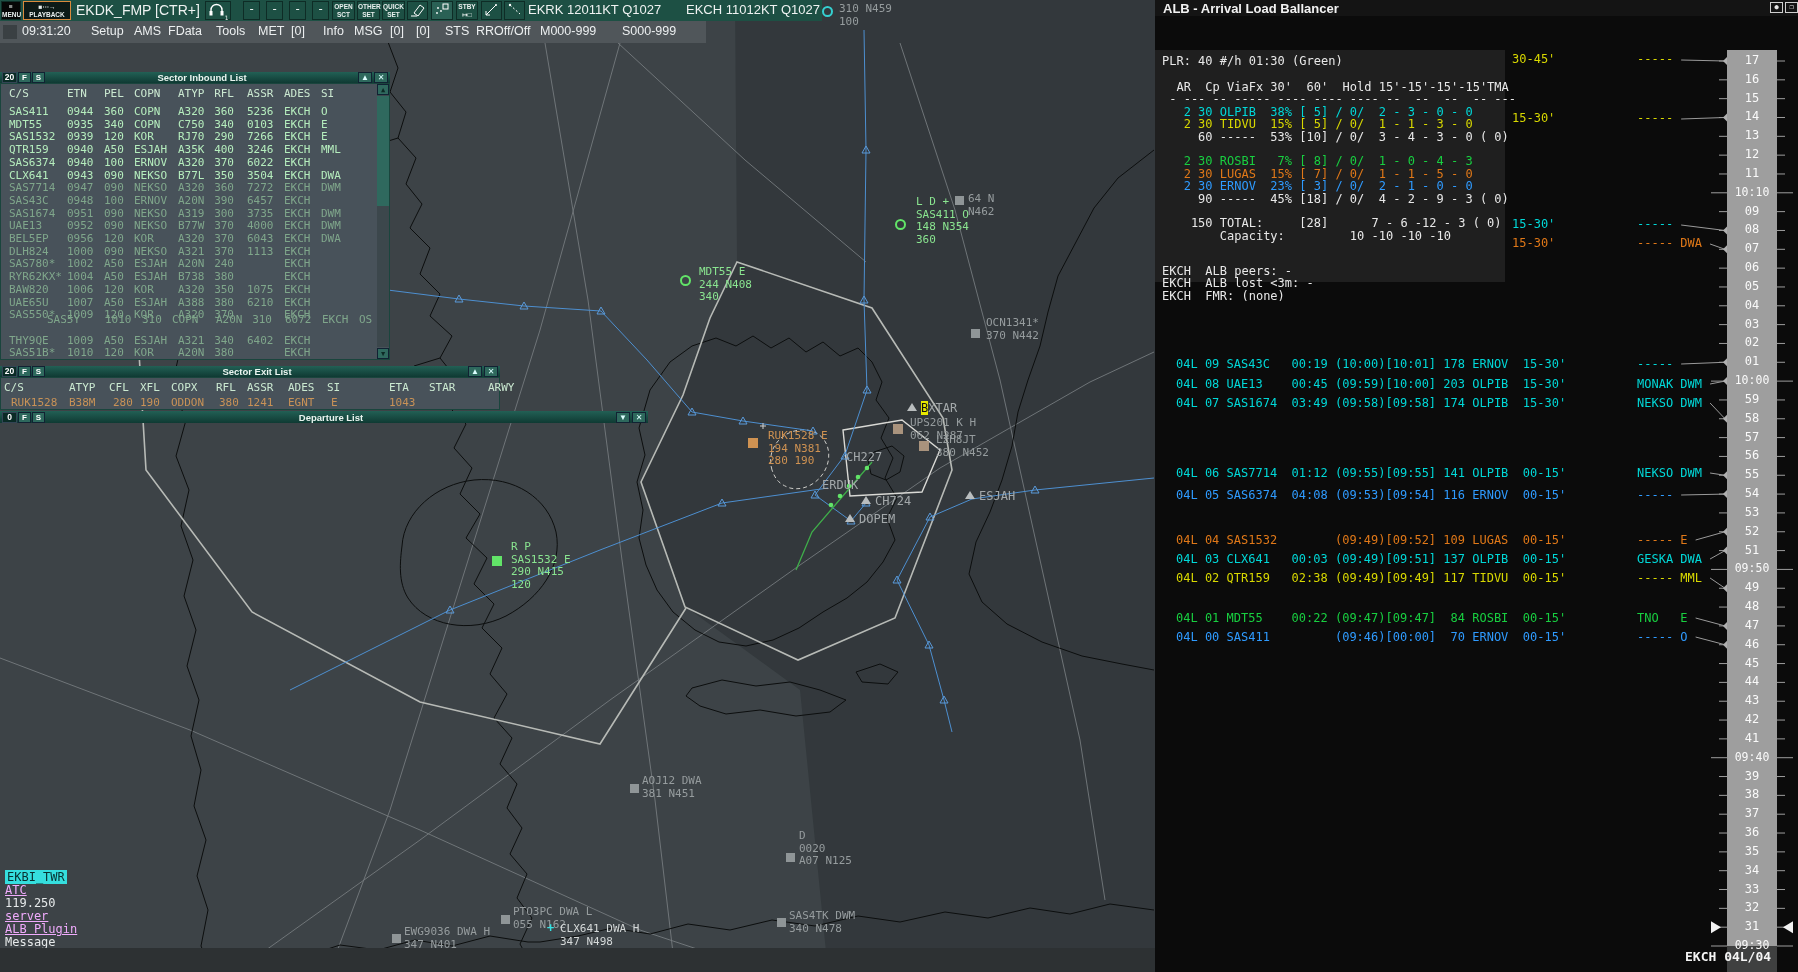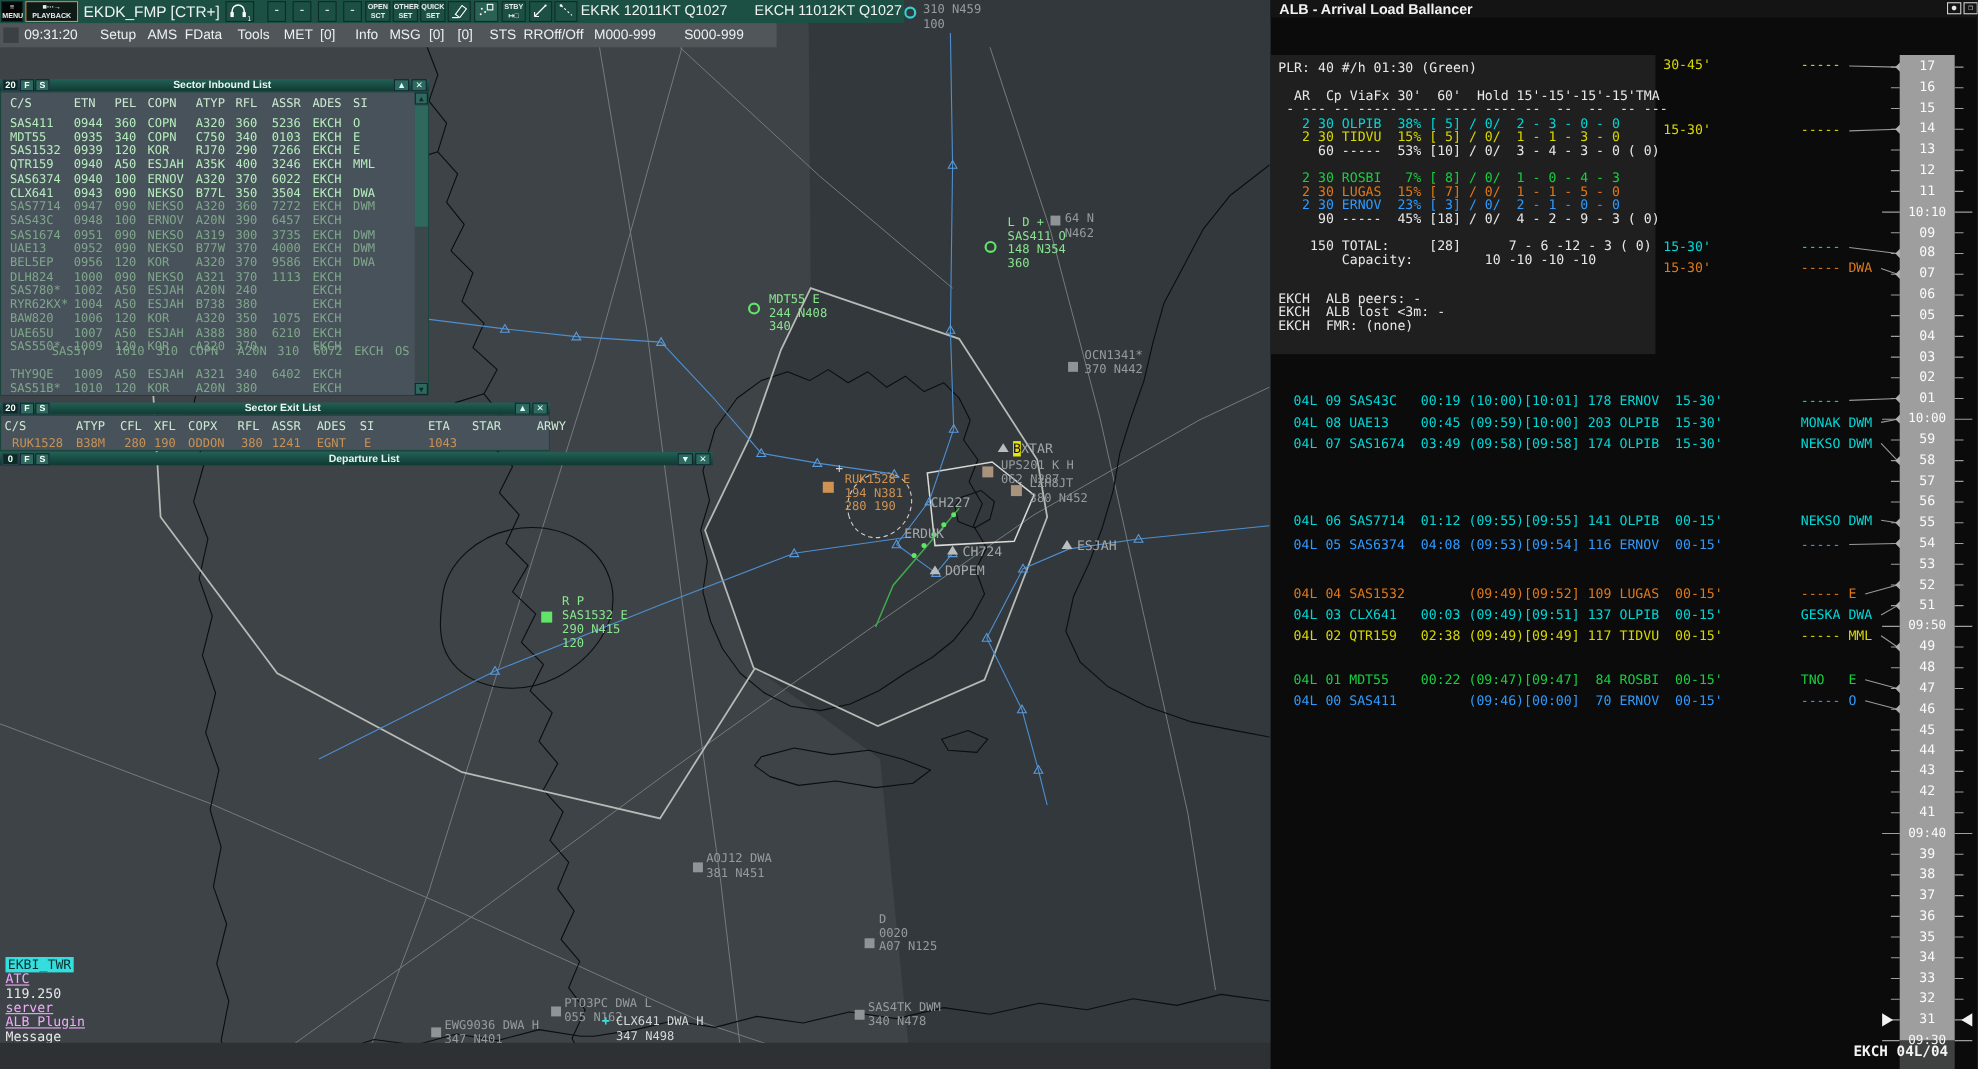--- a/index.html
+++ b/index.html
@@ -62,21 +62,21 @@
   #alb-title span.t{position:absolute;left:8px;top:1px;color:#f2f2f2;font:bold 13px "Liberation Sans",sans-serif;}
   .winbtn{position:absolute;top:2px;width:13px;height:11px;border:1px solid #cfcfcf;box-sizing:border-box;
           color:#e8e8e8;font-size:7px;line-height:9px;text-align:center;}
   #alb-menu{position:absolute;left:0;top:16px;width:100%;height:15px;background:#4d4d4d;}
   .alb-menu-item{position:absolute;top:0;color:#f0f0f0;font:13px "DejaVu Sans Mono",monospace;}
   #alb-offline{position:absolute;left:0;top:31px;width:100%;height:19px;background:#3a3a3a;}
   #alb-offline .t{position:absolute;left:10px;top:2px;color:#f0f0f0;font:13px "DejaVu Sans Mono",monospace;}
   #ack{position:absolute;left:528px;top:2px;width:107px;height:16px;background:#c2c2c2;color:#dedede;
        border-top:1px solid #e8e8e8;border-left:1px solid #e8e8e8;border-right:1px solid #7a7a7a;
        border-bottom:1px solid #7a7a7a;font:12px "DejaVu Sans Mono",monospace;text-align:center;box-sizing:border-box;}
-  #alb-table-block{position:absolute;left:0;top:50px;width:350px;height:272px;background:#1f1f1f;}
+  #alb-table-block{position:absolute;left:0;top:50px;width:350px;height:232px;background:#1f1f1f;}
   .alb-line{position:absolute;left:7px;white-space:pre;font:12px "DejaVu Sans Mono",monospace;}
   .c-cyn{color:#00d8d8;} .c-yel{color:#d8d800;} .c-grn{color:#18cf40;} .c-org{color:#e07818;}
   .c-blu{color:#2f9bff;} .c-wht{color:#e8e8e8;}
   .alb-flight{position:absolute;left:21px;white-space:pre;font:12px "DejaVu Sans Mono",monospace;}
   .alb-right{position:absolute;left:482px;white-space:pre;font:12px "DejaVu Sans Mono",monospace;}
   .alb-range{position:absolute;left:357px;white-space:pre;font:12px "DejaVu Sans Mono",monospace;}
   #tl-bar{position:absolute;left:572px;top:50px;width:50px;height:896px;background:#9e9e9e;}
   #tl-bar-dark{position:absolute;left:572px;top:946px;width:50px;height:26px;background:#3f4040;}
   .tl-num{position:absolute;left:572px;width:50px;text-align:center;color:#fafafa;
           font:12px "DejaVu Sans Mono",monospace;}
@@ -423,21 +423,21 @@
           <div class="cell" style="left: 283px; top: 0px; width: 34px; font: 11px &quot;DejaVu Sans Mono&quot;, monospace;">EKCH</div>
           <div class="cell" style="left: 320px; top: 0px; width: 42px; font: 11px &quot;DejaVu Sans Mono&quot;, monospace;">DWM</div>
         </div>
         <div class="dim" style="position: absolute; left: 0px; top: 148px; width: 100%; height: 12px;">
           <div class="cell" style="left: 8px; top: 0px; width: 56px; font: 11px &quot;DejaVu Sans Mono&quot;, monospace;">BEL5EP</div>
           <div class="cell" style="left: 66px; top: 0px; width: 36px; font: 11px &quot;DejaVu Sans Mono&quot;, monospace;">0956</div>
           <div class="cell" style="left: 103px; top: 0px; width: 29px; font: 11px &quot;DejaVu Sans Mono&quot;, monospace;">120</div>
           <div class="cell" style="left: 133px; top: 0px; width: 43px; font: 11px &quot;DejaVu Sans Mono&quot;, monospace;">KOR</div>
           <div class="cell" style="left: 177px; top: 0px; width: 37px; font: 11px &quot;DejaVu Sans Mono&quot;, monospace;">A320</div>
           <div class="cell" style="left: 203px; top: 0px; width: 30px; font: 11px &quot;DejaVu Sans Mono&quot;, monospace; text-align: right;">370</div>
-          <div class="cell" style="left: 246px; top: 0px; width: 33px; font: 11px &quot;DejaVu Sans Mono&quot;, monospace;">9586</div>
+          <div class="cell" style="left: 246px; top: 0px; width: 33px; font: 11px &quot;DejaVu Sans Mono&quot;, monospace;">6043</div>
           <div class="cell" style="left: 283px; top: 0px; width: 34px; font: 11px &quot;DejaVu Sans Mono&quot;, monospace;">EKCH</div>
           <div class="cell" style="left: 320px; top: 0px; width: 42px; font: 11px &quot;DejaVu Sans Mono&quot;, monospace;">DWA</div>
         </div>
         <div class="dim" style="position: absolute; left: 0px; top: 160.7px; width: 100%; height: 12px;">
           <div class="cell" style="left: 8px; top: 0px; width: 56px; font: 11px &quot;DejaVu Sans Mono&quot;, monospace;">DLH824</div>
           <div class="cell" style="left: 66px; top: 0px; width: 36px; font: 11px &quot;DejaVu Sans Mono&quot;, monospace;">1000</div>
           <div class="cell" style="left: 103px; top: 0px; width: 29px; font: 11px &quot;DejaVu Sans Mono&quot;, monospace;">090</div>
           <div class="cell" style="left: 133px; top: 0px; width: 43px; font: 11px &quot;DejaVu Sans Mono&quot;, monospace;">NEKSO</div>
           <div class="cell" style="left: 177px; top: 0px; width: 37px; font: 11px &quot;DejaVu Sans Mono&quot;, monospace;">A321</div>
           <div class="cell" style="left: 203px; top: 0px; width: 30px; font: 11px &quot;DejaVu Sans Mono&quot;, monospace; text-align: right;">370</div>

